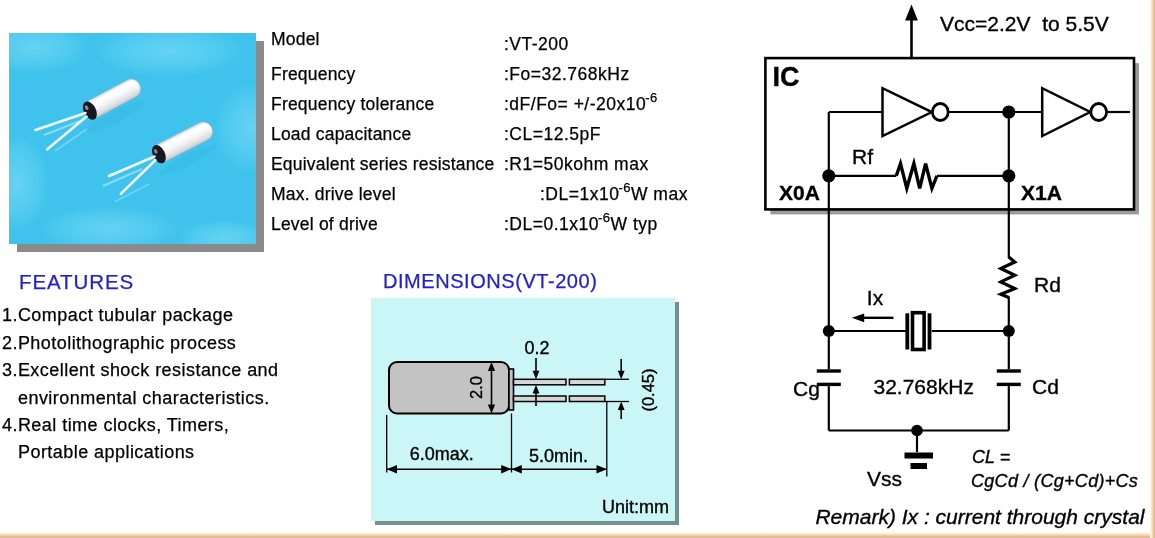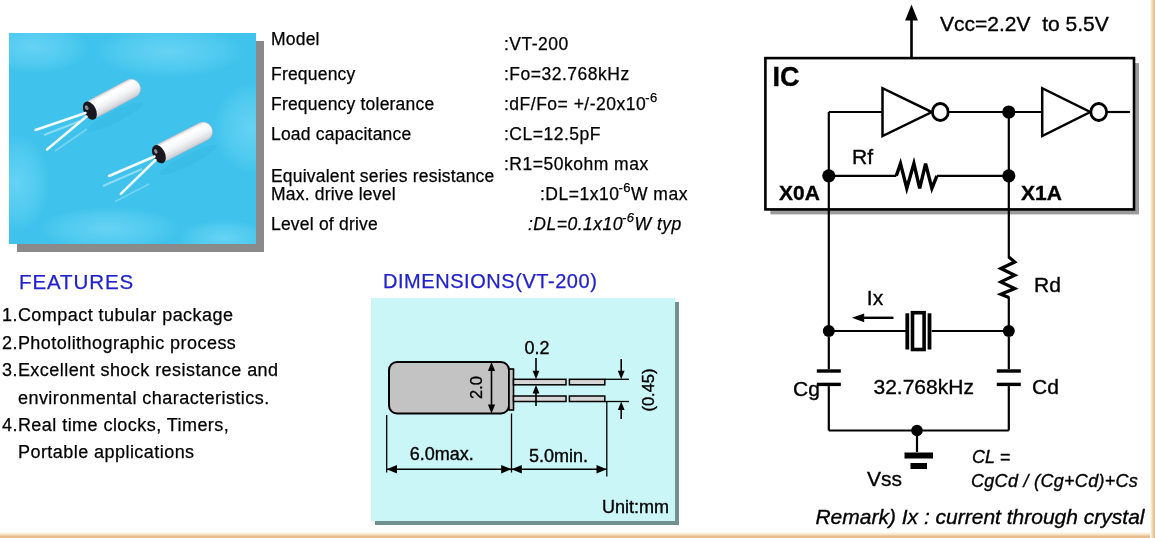--- a/index.html
+++ b/index.html
@@ -72,26 +72,26 @@
 </div>
 
 <div class="abs spec" style="left:271px;top:29px;">Model</div>
 <div class="abs spec val" style="left:504px;top:34.3px;">:VT-200</div>
 <div class="abs spec" style="left:271px;top:64.3px;">Frequency</div>
 <div class="abs spec val" style="left:504px;top:64.3px;">:Fo=32.768kHz</div>
 <div class="abs spec" style="left:271px;top:94.3px;">Frequency tolerance</div>
 <div class="abs spec val" style="left:504px;top:94.3px;">:dF/Fo= +/-20x10<sup class="e">-6</sup></div>
 <div class="abs spec" style="left:271px;top:124.3px;">Load capacitance</div>
 <div class="abs spec val" style="left:504px;top:124.3px;">:CL=12.5pF</div>
-<div class="abs spec" style="left:271px;top:154.3px;margin-top:12px;">Equivalent series resistance</div>
+<div class="abs spec" style="left:271px;top:154.3px;">Equivalent series resistance</div>
 <div class="abs spec val" style="left:504px;top:154.3px;">:R1=50kohm max</div>
 <div class="abs spec" style="left:271px;top:184.3px;">Max. drive level</div>
 <div class="abs spec val" style="left:504px;top:184.3px;margin-left:36px;">:DL=1x10<sup class="e">-6</sup>W max</div>
 <div class="abs spec" style="left:271px;top:214.3px;">Level of drive</div>
-<div class="abs spec val" style="left:528px;top:214.3px;font-style:italic;">:DL=0.1x10<sup class="e">-6</sup>W typ</div>
+<div class="abs spec val" style="left:504px;top:214.3px;">:DL=0.1x10<sup class="e">-6</sup>W typ</div>
 
 <div class="abs blueh" style="left:19px;top:270px;letter-spacing:0.9px;font-size:20.5px;">FEATURES</div>
 <div class="abs feat" style="left:2px;top:305.3px;">1.Compact tubular package</div>
 <div class="abs feat" style="left:2px;top:332.7px;">2.Photolithographic process</div>
 <div class="abs feat" style="left:2px;top:360.1px;">3.Excellent shock resistance and</div>
 <div class="abs feat" style="left:18px;top:387.5px;">environmental characteristics.</div>
 <div class="abs feat" style="left:2px;top:414.9px;">4.Real time clocks, Timers,</div>
 <div class="abs feat" style="left:18px;top:442.3px;">Portable applications</div>
 
 <div class="abs blueh" style="left:383px;top:270px;letter-spacing:0.55px;">DIMENSIONS(VT-200)</div>

